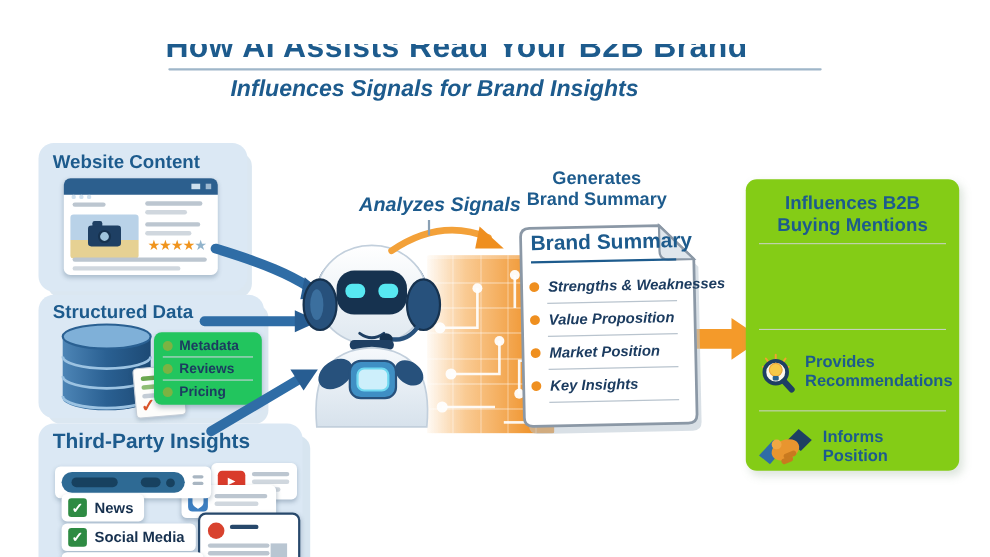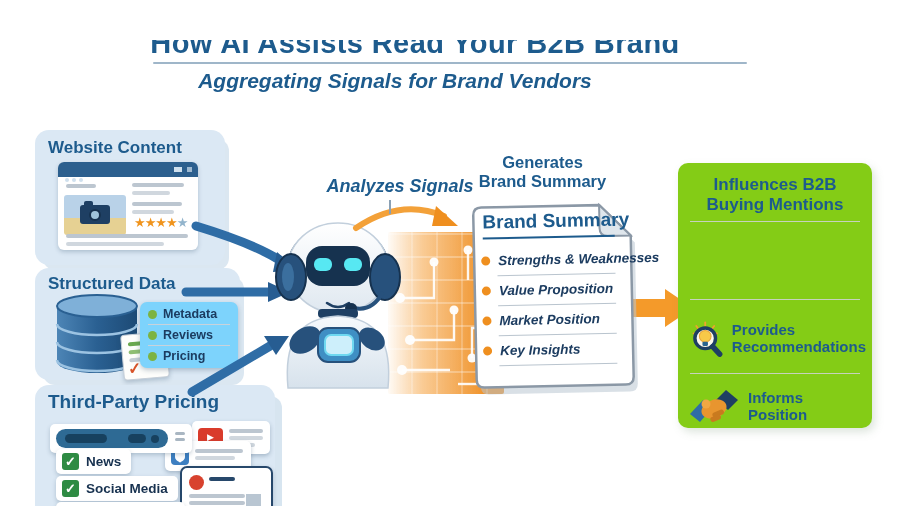--- a/index.html
+++ b/index.html
@@ -28,21 +28,21 @@
   .hero-img{left:6px;top:33px;width:62px;height:40px;border-radius:3px;overflow:hidden;
             background:linear-gradient(180deg,#b9d2e8 0 58%,#e6d193 58% 100%);}
   .camera{left:16px;top:10px;width:30px;height:19px;background:#1e3f63;border-radius:3px;}
   .camera:before{content:"";position:absolute;left:9px;top:3.5px;width:12px;height:12px;border-radius:50%;
                  background:#9fc4dc;border:2px solid #16324f;box-sizing:border-box;}
   .camera:after{content:"";position:absolute;left:4px;top:-4px;width:9px;height:5px;background:#1e3f63;border-radius:2px 2px 0 0;}
   .stars{font-size:13px;letter-spacing:-1px;white-space:nowrap;}
   .star-f{color:#f0941d;} .star-e{color:#92b4cc;}
 
   
-  .sd-card{left:140px;top:262px;width:98px;height:66px;background:#7dd3fc;border-radius:7px;
+  .sd-card{left:140px;top:262px;width:98px;height:66px;background:#22c55e;border-radius:7px;
            box-shadow:0 2px 5px rgba(40,70,100,.3);}
   .sd-row{position:absolute;left:8px;height:22px;display:flex;align-items:center;gap:6px;}
   .sd-dot{width:9px;height:9px;border-radius:50%;background:#7cb342;flex:0 0 auto;}
   .sd-label{font-size:12.5px;font-weight:bold;color:#1c3c60;white-space:nowrap;}
   .sd-sep{position:absolute;left:8px;width:82px;height:1px;background:#c9d2da;}
   .mini-doc{left:122px;top:293px;width:44px;height:44px;background:#fdfdfb;border:1px solid #c5ced8;
             border-radius:4px;transform:rotate(-5deg);box-shadow:0 2px 4px rgba(40,70,100,.25);}
   .md-line{position:absolute;border-radius:2px;height:4px;}
   .md-check{position:absolute;left:4px;top:24px;font-size:16px;font-weight:bold;color:#d8542a;}
 
@@ -105,21 +105,21 @@
   svg{display:block;}
   .overlay{pointer-events:none;}
 </style>
 </head>
 <body>
 
 <div class="stage">
 
   <div class="abs main-title">How AI Assists Read Your B2B Brand</div>
   <div class="abs title-divider"></div>
-  <div class="abs subtitle">Aggregating Signals for Brand Vendors</div>
+  <div class="abs subtitle">Influences Signals for Brand Insights</div>
 
   <div class="abs src-box" style="left:35px;top:90px;width:190px;height:135px;">
     <div class="abs src-title" style="left:13px;top:8px;">Website Content</div>
   </div>
   <div class="abs browser">
     <div class="abs browser-bar">
       <span style="position:absolute;left:7px;top:5.5px;"><span class="bdot"></span><span class="bdot"></span><span class="bdot"></span></span>
       <span class="bsq" style="right:16px;top:5px;width:8px;height:5px;"></span>
       <span class="bsq" style="right:6px;top:5px;width:5px;height:5px;opacity:.7;"></span>
     </div>
@@ -172,21 +172,21 @@
       <span class="sd-label">Reviews</span>
     </div>
     <div class="sd-sep" style="top:43px;"></div>
     <div class="sd-row" style="top:43px;">
       <span class="sd-dot"></span>
       <span class="sd-label">Pricing</span>
     </div>
   </div>
 
   <div class="abs src-box" style="left:35px;top:345px;width:240px;height:137px;box-shadow:9px 9px 0 -2px rgba(183,207,228,.55);">
-    <div class="abs src-title" style="left:13px;top:6px;font-size:19px;">Third-Party Pricing</div>
+    <div class="abs src-title" style="left:13px;top:6px;font-size:19px;">Third-Party Insights</div>
   </div>
 
   <div class="abs news-card" style="left:192px;top:381px;width:78px;height:33px;">
     <span class="play-chip">▶</span>
     <div class="gline" style="left:37px;top:8px;width:34px;height:3.5px;"></div>
     <div class="gline" style="left:37px;top:15px;width:34px;height:3.5px;opacity:.7;"></div>
     <div class="gline" style="left:37px;top:22px;width:26px;height:3.5px;opacity:.7;"></div>
   </div>
   <div class="abs news-card" style="left:165px;top:401px;width:86px;height:30px;">
     <span class="shield-chip">

